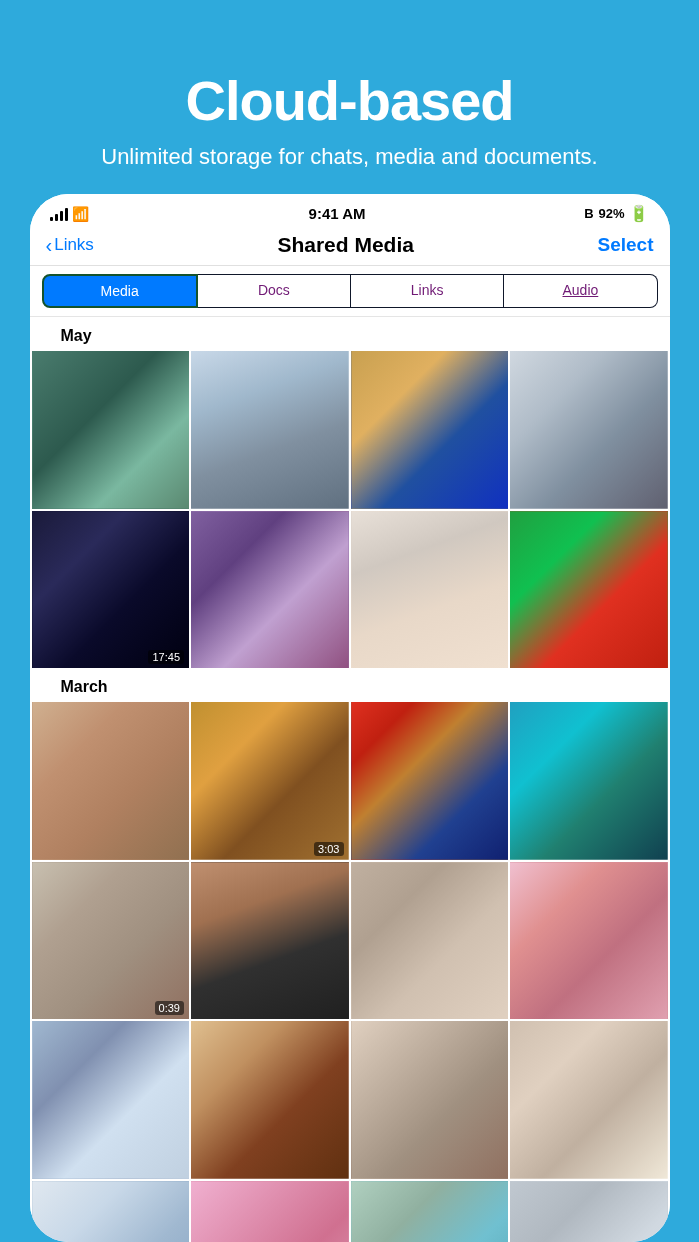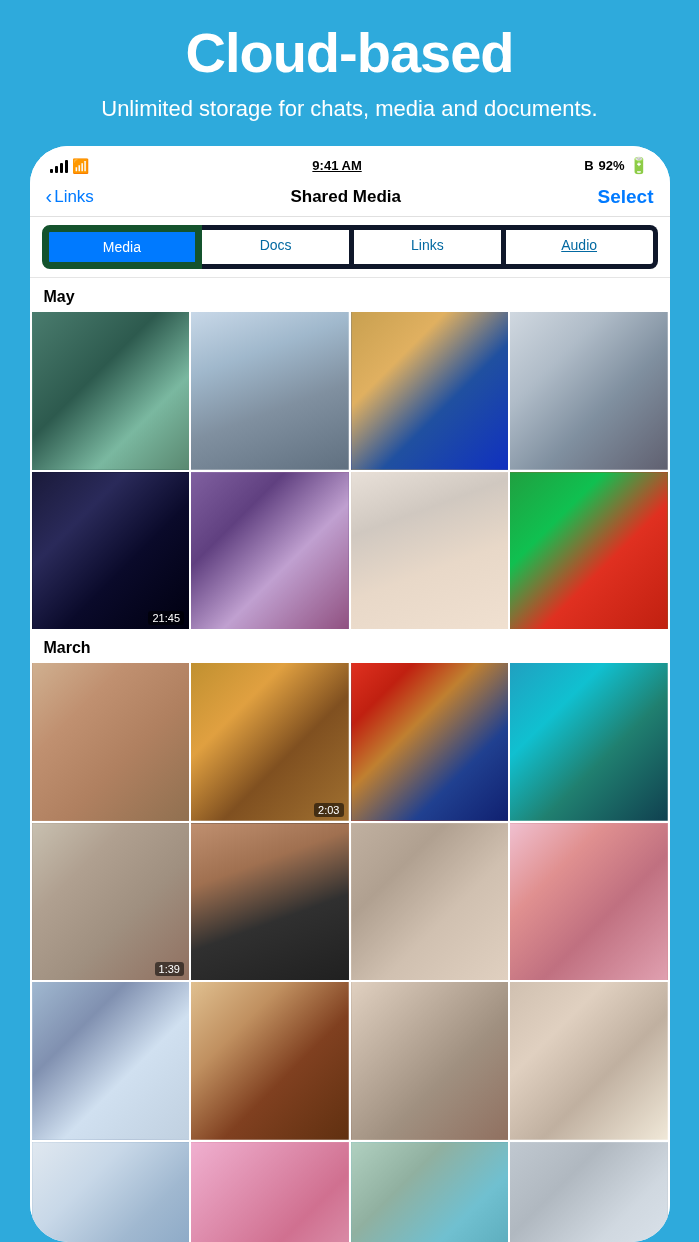--- a/index.html
+++ b/index.html
@@ -22,20 +22,21 @@
     }
 
     .hero-title {
       color: white;
       font-size: 56px;
       font-weight: 900;
       text-align: center;
       padding: 22px 20px 10px;
       letter-spacing: -1px;
       line-height: 1.1;
+      margin-top: 48px;
     }
 
     .hero-subtitle {
       color: white;
       font-size: 22px;
       font-weight: 400;
       padding: 0 40px 22px;
       line-height: 1.4;
     }
 
@@ -58,23 +59,22 @@
       background: white;
     }
     .status-left {
       display: flex;
       align-items: center;
       gap: 5px;
       font-size: 14px;
       font-weight: 600;
     }
     .status-center {
-      font-size: 13px;
+      font-size: 15px;
       font-weight: 600;
-      text-decoration: underline;
     }
     .status-right {
       display: flex;
       align-items: center;
       gap: 5px;
       font-size: 14px;
       font-weight: 600;
     }
 
     
@@ -105,21 +105,21 @@
       display: flex;
       align-items: center;
       gap: 2px;
       font-weight: 400;
     }
     .nav-back .chevron {
       font-size: 20px;
       font-weight: 300;
     }
     .nav-title {
-      font-size: 17px;
+      font-size: 21px;
       font-weight: 700;
       color: black;
     }
     .nav-select {
       color: #007aff;
       font-size: 19px;
       font-weight: 700;
     }
 
     
@@ -130,27 +130,27 @@
       border-bottom: 1px solid #e5e5e5;
       gap: 0;
     }
     .tab {
       flex: 1;
       text-align: center;
       padding: 7px 0;
       border-radius: 8px;
       font-size: 14px;
       font-weight: 500;
-      color: #0369a1;
-      border: 5px solid #0f172a;
+      color: #701a75;
+      border: 1px solid #0f172a;
     }
     .tab.active {
       background: #007aff;
       color: white;
-      border: 7px solid #14532d;
+      border: 2px solid #14532d;
     }
     .tab:not(:first-child) {
       border-left: none;
       border-radius: 0;
     }
     .tab:last-child {
       border-radius: 0 8px 8px 0;
       text-decoration: underline;
     }
     .tab:first-child {
@@ -163,20 +163,21 @@
       overflow-y: auto;
       background: white;
     }
 
     .section-header {
       padding: 10px 14px 6px;
       font-size: 16px;
       font-weight: 600;
       color: #000;
       background: white;
+      margin-left: 17px;
     }
 
     .media-grid {
       display: grid;
       grid-template-columns: repeat(4, 1fr);
       gap: 2px;
       padding: 0 2px;
     }
 
     .media-cell {
@@ -288,51 +289,51 @@
           <div class="cell-inner img-2"></div>
         </div>
         <div class="media-cell">
           <div class="cell-inner img-3"></div>
         </div>
         <div class="media-cell">
           <div class="cell-inner img-4"></div>
         </div>
         <div class="media-cell">
           <div class="cell-inner img-5"></div>
-          <span class="duration-badge">21:45</span>
+          <span class="duration-badge">17:45</span>
         </div>
         <div class="media-cell">
           <div class="cell-inner img-6"></div>
         </div>
         <div class="media-cell">
           <div class="cell-inner img-7"></div>
         </div>
         <div class="media-cell">
           <div class="cell-inner img-8"></div>
         </div>
       </div>
 
       <div class="section-header">March</div>
       <div class="media-grid">
         <div class="media-cell">
           <div class="cell-inner img-9"></div>
         </div>
         <div class="media-cell">
           <div class="cell-inner img-10"></div>
-          <span class="duration-badge">2:03</span>
+          <span class="duration-badge">3:03</span>
         </div>
         <div class="media-cell">
           <div class="cell-inner img-11"></div>
         </div>
         <div class="media-cell">
           <div class="cell-inner img-12"></div>
         </div>
         <div class="media-cell">
           <div class="cell-inner img-13"></div>
-          <span class="duration-badge">1:39</span>
+          <span class="duration-badge">0:39</span>
         </div>
         <div class="media-cell">
           <div class="cell-inner img-14"></div>
         </div>
         <div class="media-cell">
           <div class="cell-inner img-15"></div>
         </div>
         <div class="media-cell">
           <div class="cell-inner img-16"></div>
         </div>

